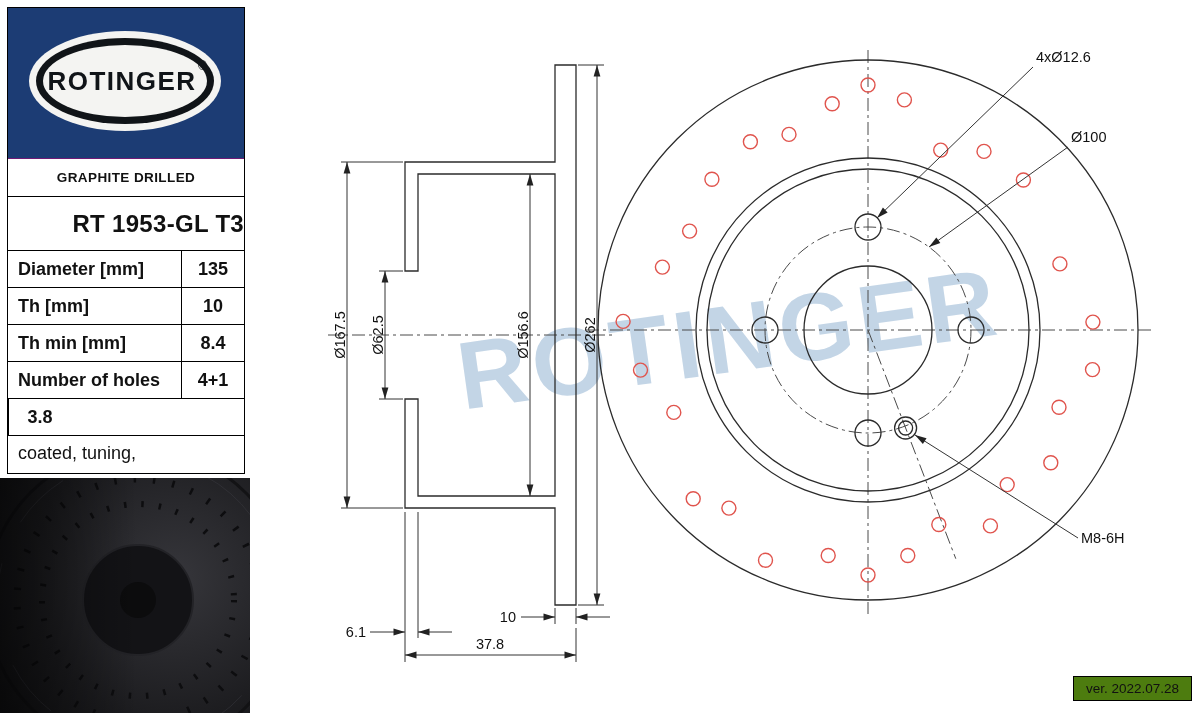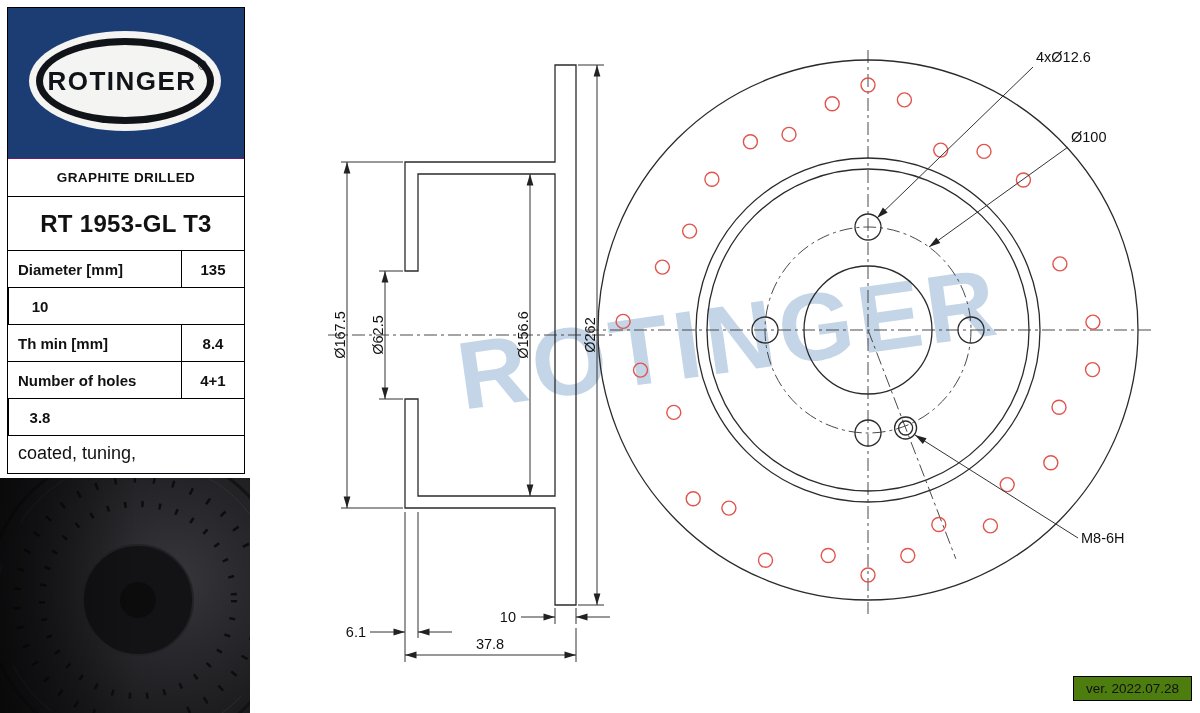--- a/index.html
+++ b/index.html
@@ -4,23 +4,23 @@
 <style>
   html,body{margin:0;padding:0;background:#fff;}
   .page{position:relative;width:1200px;height:713px;background:#fff;overflow:hidden;
         font-family:"Liberation Sans",sans-serif;color:#111;}
   
   .sidebar{position:absolute;left:0;top:0;width:250px;height:713px;background:#fff;}
   .sidebar-inner{position:absolute;left:7px;top:7px;width:236px;border:1px solid #000;background:#fff;}
   .logo-block{height:150px;background:#1c3c74;position:relative;overflow:hidden;}
   .row-subtitle{height:37px;border-top:1px solid #701a75;display:flex;align-items:center;justify-content:center;
                 font-weight:bold;font-size:13.5px;letter-spacing:.4px;}
-  .row-part{height:53px;border-top:1px solid #000;display:flex;align-items:center;justify-content:center;
+  .row-part{height:53px;border-top:1px solid #000;display:flex;align-items:center;justify-content:flex-end;
             font-weight:bold;font-size:24px;letter-spacing:.3px;}
-  .spec-row{height:36px;border-top:1px solid #000;display:flex;font-size:15px;font-weight:bold;}
+  .spec-row{height:36px;border-top:1px solid #000;display:flex;font-size:18px;font-weight:bold;}
   .spec-label{flex:1;display:flex;align-items:center;padding-left:10px;}
   .spec-value{width:62px;border-left:1px solid #000;display:flex;align-items:center;justify-content:center;}
   .row-note{border-top:1px solid #000;padding:5px 10px 7px 10px;font-size:18px;line-height:1.4;font-weight:normal;}
   .photo{position:absolute;left:0;top:478px;width:250px;height:235px;display:block;}
   
   .main-svg{position:absolute;left:250px;top:0;}
   .ln{stroke:#2b2b2b;stroke-width:1.3;fill:none;}
   .cl{stroke:#4a4a4a;stroke-width:1;fill:none;stroke-dasharray:13 4 3 4;}
   .dim{stroke:#333;stroke-width:1;fill:none;}
   .red{stroke:#e0544d;stroke-width:1.4;fill:none;}
@@ -55,20 +55,21 @@
       <div class="row-part">
         <span>RT 1953-GL T3</span>
       </div>
 
       <div id="spec-table">
           <div class="spec-row">
             <div class="spec-label">Diameter [mm]</div>
             <div class="spec-value">135</div>
           </div>
           <div class="spec-row">
+            <div class="spec-label">Th [mm]</div>
             <div class="spec-value">10</div>
           </div>
           <div class="spec-row">
             <div class="spec-label">Th min [mm]</div>
             <div class="spec-value">8.4</div>
           </div>
           <div class="spec-row">
             <div class="spec-label">Number of holes</div>
             <div class="spec-value">4+1</div>
           </div>

